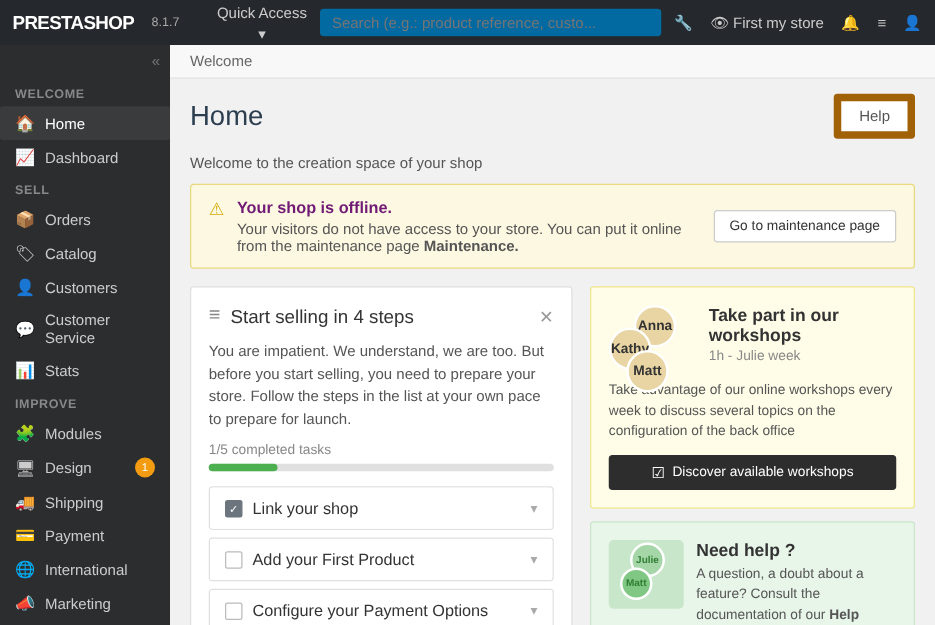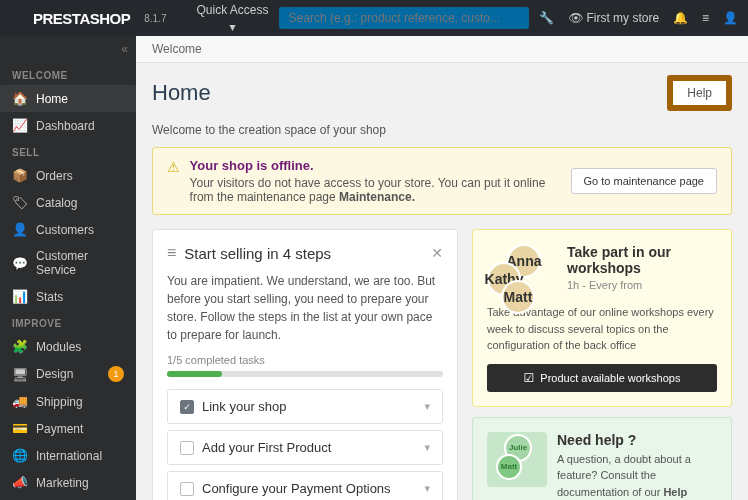--- a/index.html
+++ b/index.html
@@ -15,21 +15,20 @@
       padding: 0 10px;
       flex-shrink: 0;
       gap: 10px;
     }
     .topnav-logo {
       font-weight: 900;
       font-size: 15px;
       color: #fff;
       letter-spacing: -0.5px;
       margin-right: 4px;
-      margin-left: 23px;
     }
     .topnav-version {
       font-size: 10px;
       color: #aaa;
       margin-right: 20px;
     }
     .topnav-quickaccess {
       font-size: 12px;
       color: #ccc;
       display: flex;
@@ -266,21 +265,21 @@
       padding: 14px;
     }
     .workshop-icon-wrap {
       width: 70px;
       height: 60px;
       flex-shrink: 0;
       position: relative;
     }
     .workshop-bubble {
       width: 34px; height: 34px; border-radius: 50%; background: #e8d5a3; border: 2px solid #fff;
-      display: flex; align-items: center; justify-content: center; font-size: 14px; color: #333; position: absolute;
+      display: flex; align-items: center; justify-content: center; font-size: 11px; color: #333; position: absolute;
       font-weight: 600;
     }
     .panel-workshops-title { font-size: 14px; font-weight: 700; color: #333; margin-bottom: 3px; }
     .panel-workshops-subtitle { font-size: 11px; color: #888; margin-bottom: 8px; }
     .panel-workshops-desc { font-size: 11px; color: #555; line-height: 1.5; margin-bottom: 10px; }
     .discover-btn {
       background: #2d2d2d;
       color: #fff;
       border: none;
       border-radius: 3px;
@@ -488,27 +487,27 @@
 
           <div class="panel-workshops">
             <div style="display:flex; gap:10px; align-items:flex-start;">
               <div class="workshop-icon-wrap">
                 <div class="workshop-bubble" style="top:0;left:20px;">Anna</div>
                 <div class="workshop-bubble" style="top:18px;left:0;">Kathy</div>
                 <div class="workshop-bubble" style="top:36px;left:14px;">Matt</div>
               </div>
               <div>
                 <div class="panel-workshops-title">Take part in our workshops</div>
-                <div class="panel-workshops-subtitle">1h - Every from</div>
+                <div class="panel-workshops-subtitle">1h - Julie week</div>
               </div>
             </div>
             <p class="panel-workshops-desc">Take advantage of our online workshops every week to discuss several topics on the configuration of the back office</p>
             <button class="discover-btn">
               <span style="font-size:12px;">☑</span>
-              <span>Product available workshops</span>
+              <span>Discover available workshops</span>
             </button>
           </div>
 
           <div class="panel-help">
             <div class="panel-help-header">
               <div class="help-icon-wrap">
                 <div style="position:relative;width:46px;height:55px;">
                   <div style="position:absolute;top:2px;left:10px;width:28px;height:28px;border-radius:50%;background:#a5d6a7;border:2px solid #fff;display:flex;align-items:center;justify-content:center;font-size:8px;font-weight:600;color:#2e7d32;">Julie</div>
                   <div style="position:absolute;top:22px;left:2px;width:26px;height:26px;border-radius:50%;background:#81c784;border:2px solid #fff;display:flex;align-items:center;justify-content:center;font-size:8px;font-weight:600;color:#2e7d32;">Matt</div>
                 </div>

